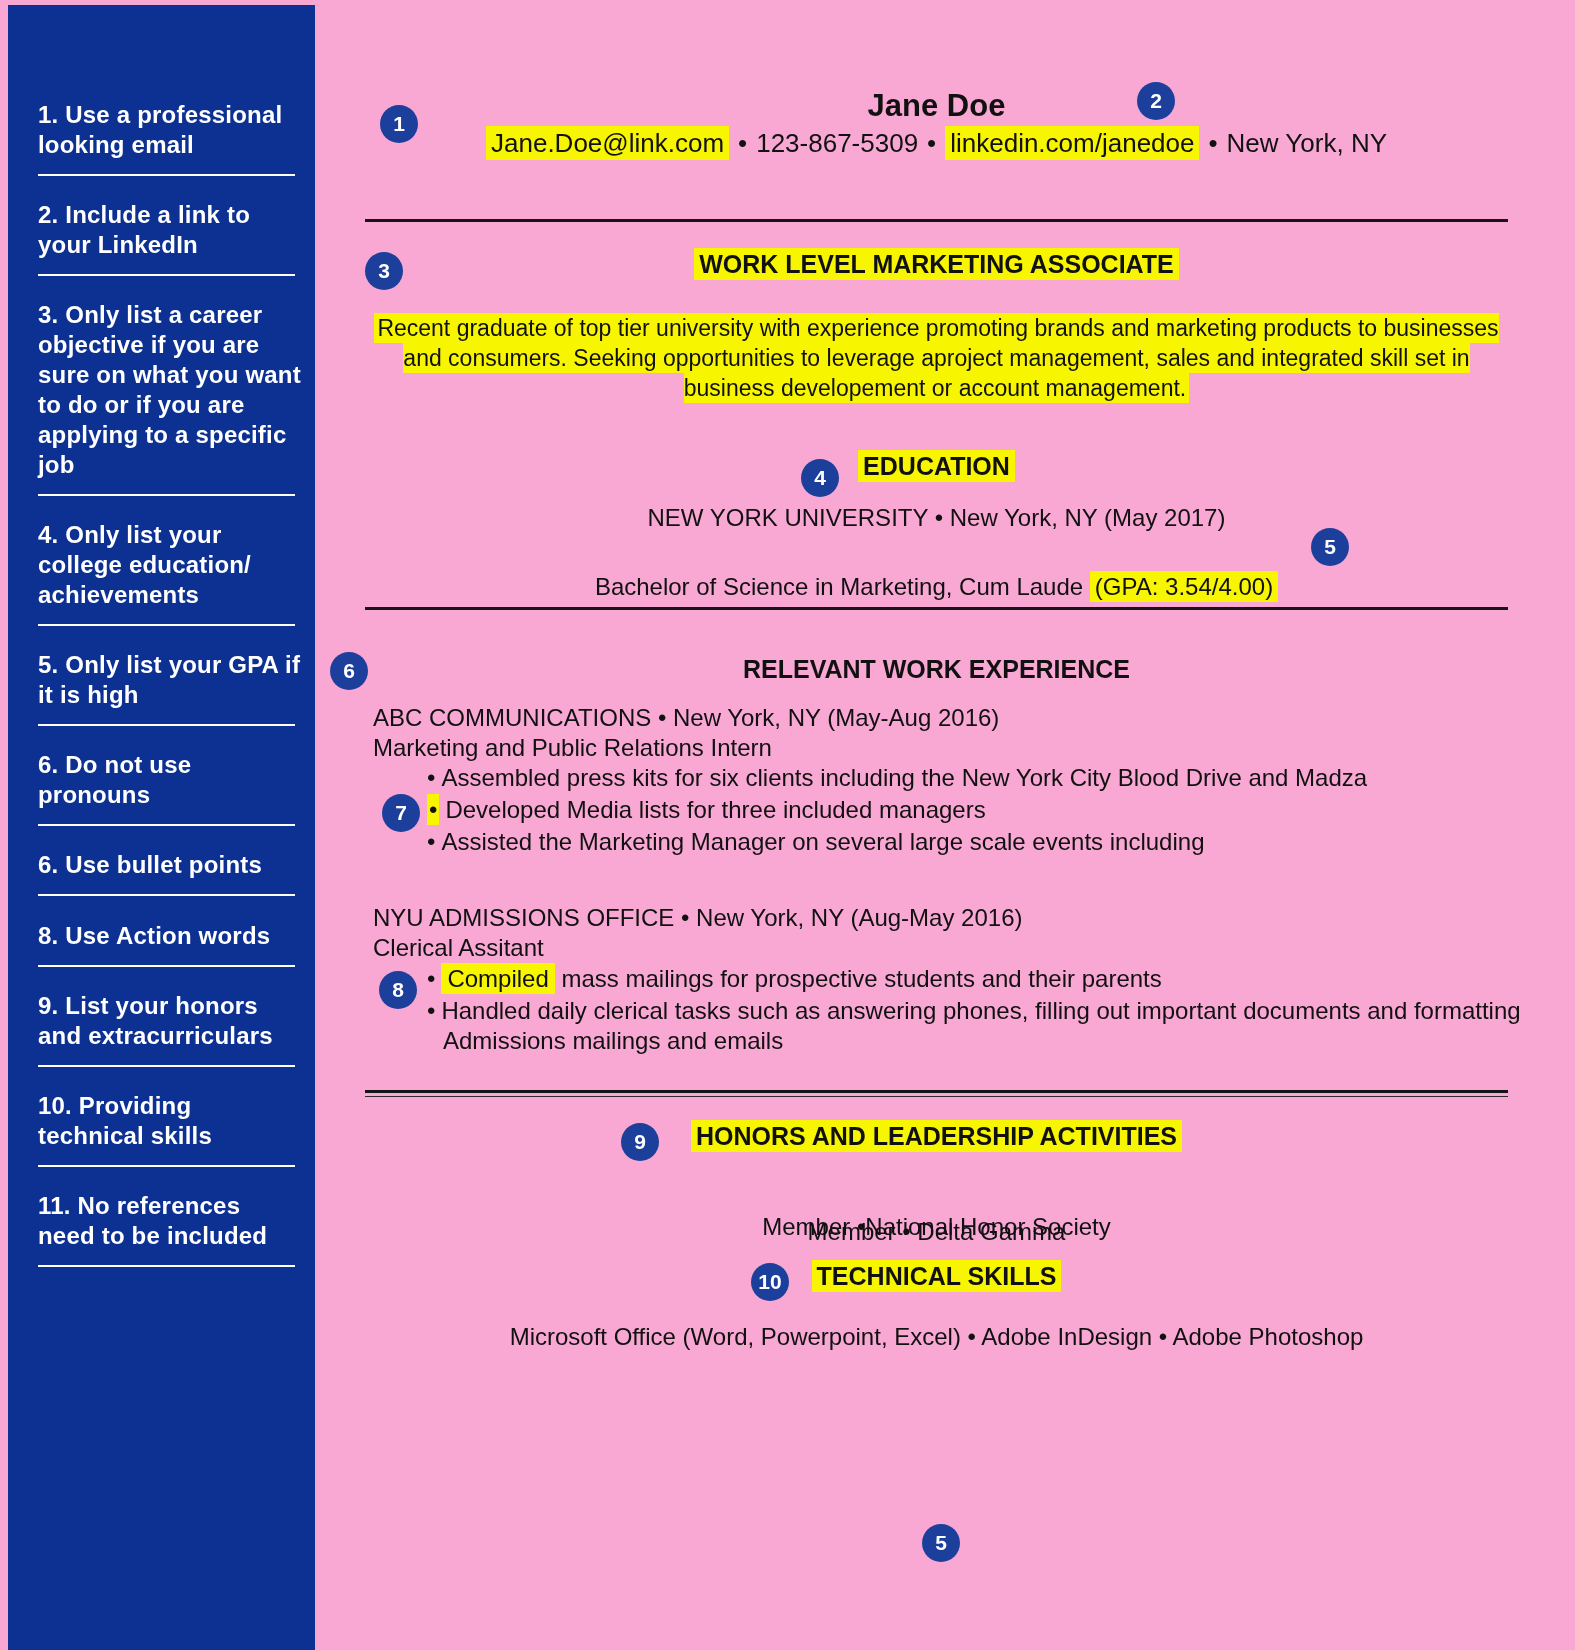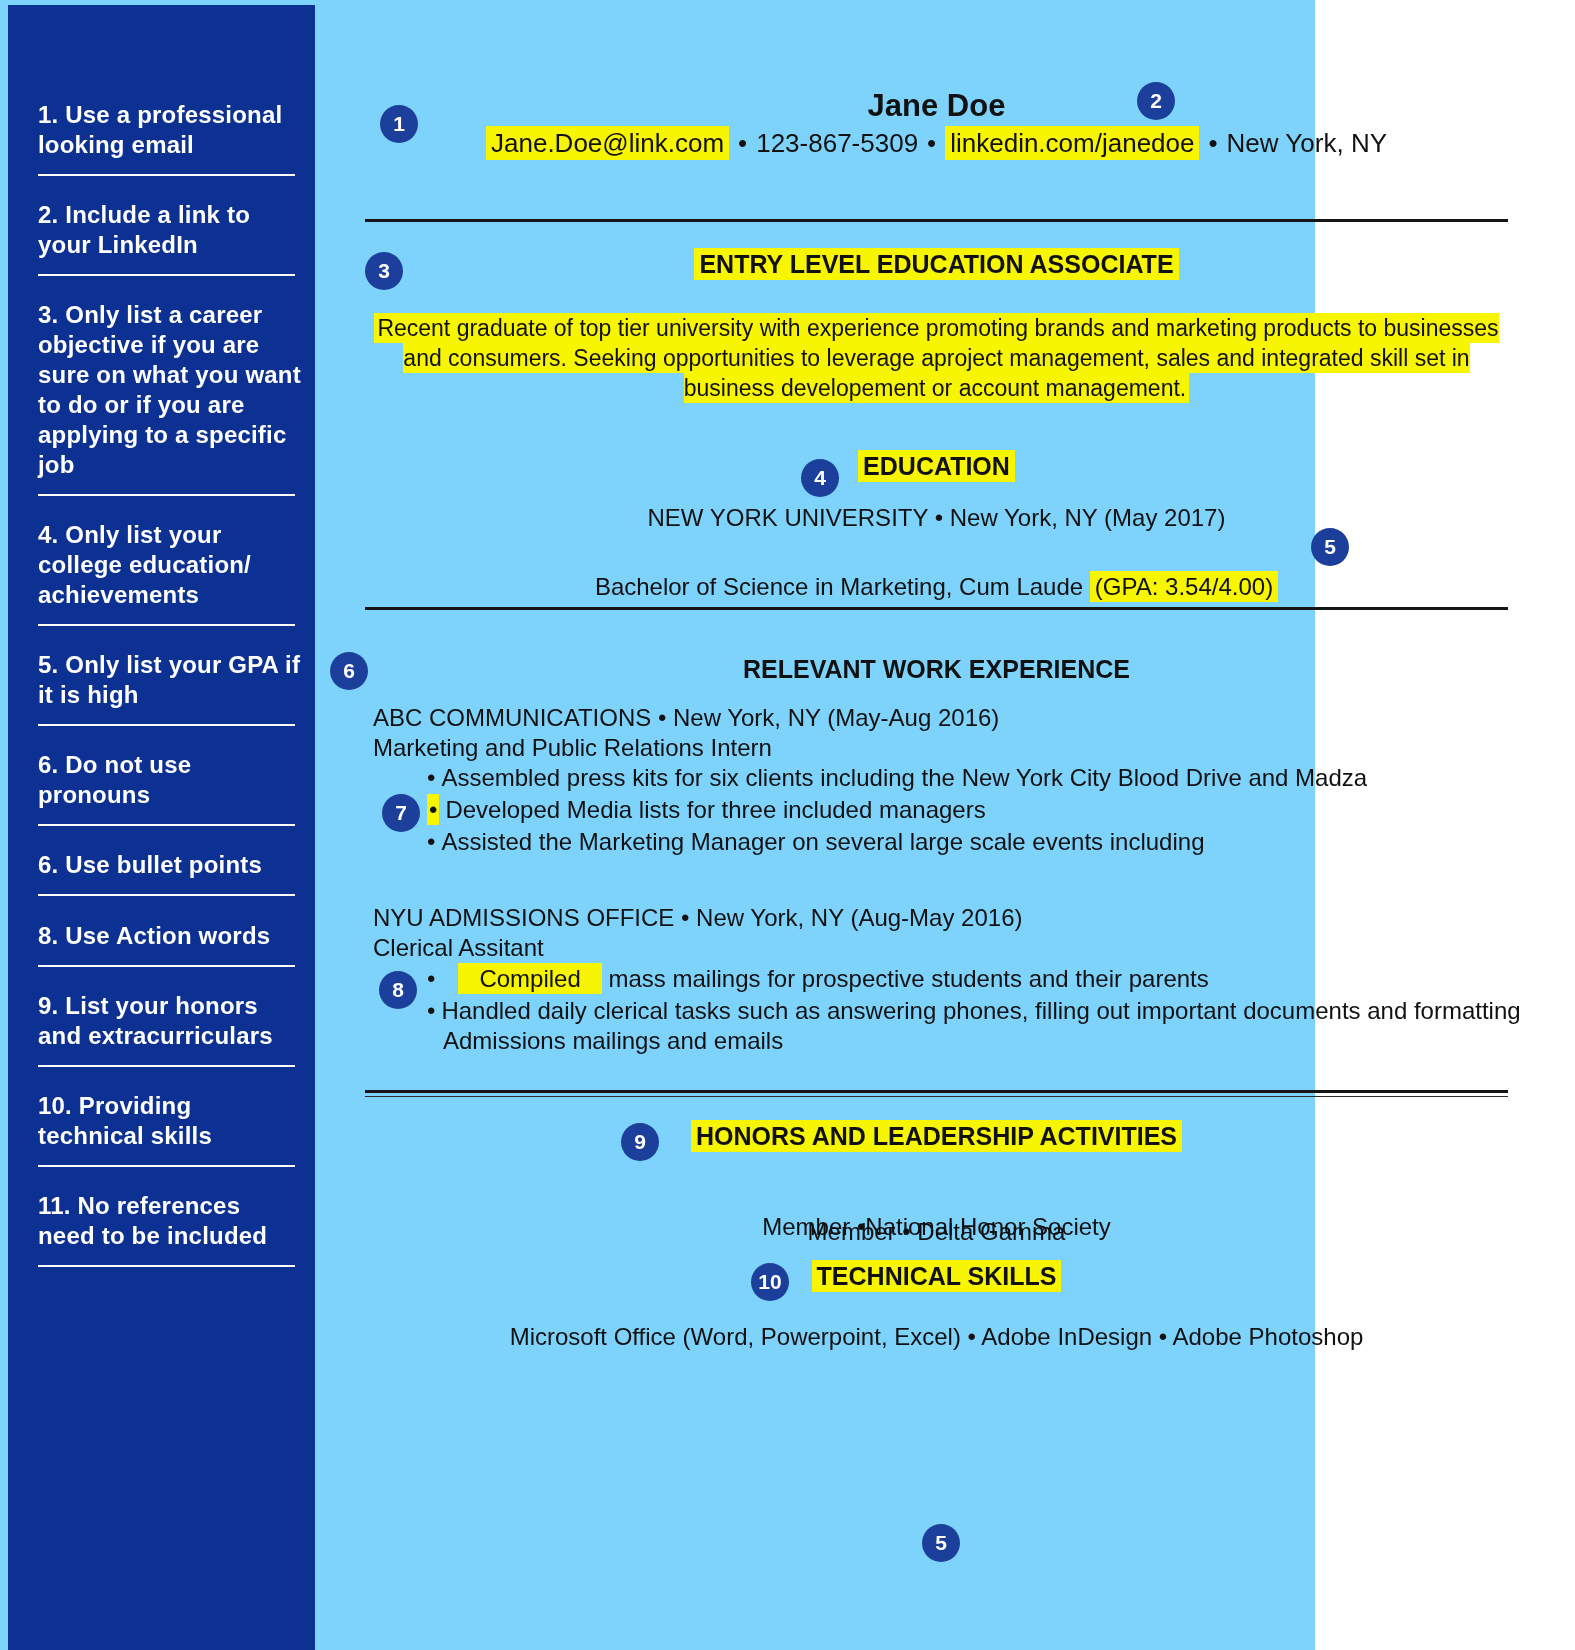--- a/index.html
+++ b/index.html
@@ -1,17 +1,17 @@
 <!DOCTYPE html>
 <html><head>
 <meta charset="utf-8">
 <style>
   html,body{margin:0;padding:0;background:#ffffff;}
   body{width:1575px;height:1650px;font-family:"Liberation Sans",sans-serif;color:#111;position:relative;overflow:hidden;}
-  .page{position:absolute;left:0;top:0;width:1315px;height:1650px;background:#7dd3fc;}
+  .page{position:absolute;left:0;top:0;width:1575px;height:1650px;background:#f9a8d4;}
 
   
   .sidebar{position:absolute;left:8px;top:5px;width:307px;height:1645px;background:#0d3193;box-sizing:border-box;padding:95px 14px 0 30px;}
   .tip{color:#ffffff;font-weight:bold;font-size:24px;line-height:30px;letter-spacing:0.2px;}
   .tip-divider{border:none;border-top:2px solid #ffffff;margin:14px 6px 24px 0;}
 
   
   .main{position:absolute;left:365px;top:0;width:1143px;height:1650px;}
   .abs{position:absolute;left:0;width:1143px;}
   .center{text-align:center;}
@@ -67,21 +67,21 @@
 
     <div class="abs center name" style="top:88px;">Jane Doe</div>
 
     <div class="abs center contact" style="top:128px;">
       <span class="hl">Jane.Doe@link.com</span><span class="sep">•</span><span>123-867-5309</span><span class="sep">•</span><span class="hl">linkedin.com/janedoe</span><span class="sep">•</span><span>New York, NY</span>
     </div>
 
     <hr class="abs h-rule" style="top:219px;">
 
     <div class="abs center" style="top:250px;">
-      <span class="sec-head hl">ENTRY LEVEL EDUCATION ASSOCIATE</span>
+      <span class="sec-head hl">WORK LEVEL MARKETING ASSOCIATE</span>
     </div>
 
     <div class="abs center objective-text" style="top:313px;">
       <span class="hl" style="padding:2px 3px;">Recent graduate of top tier university with experience promoting brands and marketing products to businesses and consumers. Seeking opportunities to leverage aproject management, sales and integrated skill set in business developement or account management.</span>
     </div>
 
     <div class="abs center" style="top:452px;">
       <span class="sec-head hl">EDUCATION</span>
     </div>
 
@@ -109,21 +109,21 @@
     <div class="abs bullet body-txt" style="top:827px;">
       <span class="marker">•</span><span>Assisted the Marketing Manager on several large scale events including</span>
     </div>
 
     <div class="abs work-left body-txt" style="top:903px;">
       <span class="company">NYU ADMISSIONS OFFICE</span><span> • New York, NY (Aug-May 2016)</span>
     </div>
     <div class="abs work-left body-txt" style="top:933px;">Clerical Assitant</div>
 
     <div class="abs bullet body-txt" style="top:964px;">
-      <span class="marker">•</span><span class="hl" style="padding:2px 21px;margin-left:17px;">Compiled</span><span> mass mailings for prospective students and their parents</span>
+      <span class="marker">•</span><span class="hl" style="padding:2px 6px;">Compiled</span><span> mass mailings for prospective students and their parents</span>
     </div>
     <div class="abs bullet body-txt" style="top:996px;">
       <span class="marker">•</span><span>Handled daily clerical tasks such as answering phones, filling out important documents and formatting Admissions mailings and emails</span>
     </div>
 
     <hr class="abs h-rule-double" style="top:1090px;">
 
     <div class="abs center" style="top:1122px;">
       <span class="sec-head hl">HONORS AND LEADERSHIP ACTIVITIES</span>
     </div>

